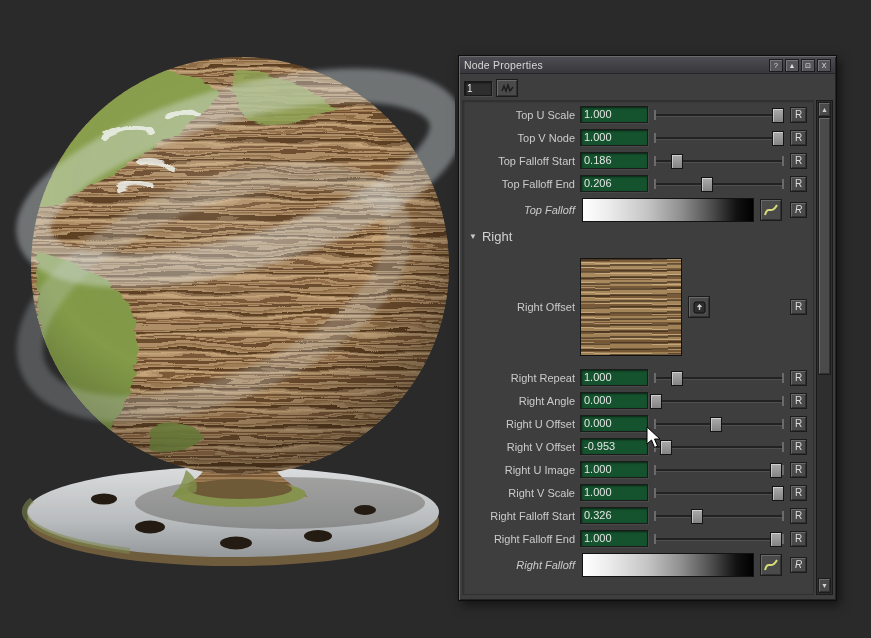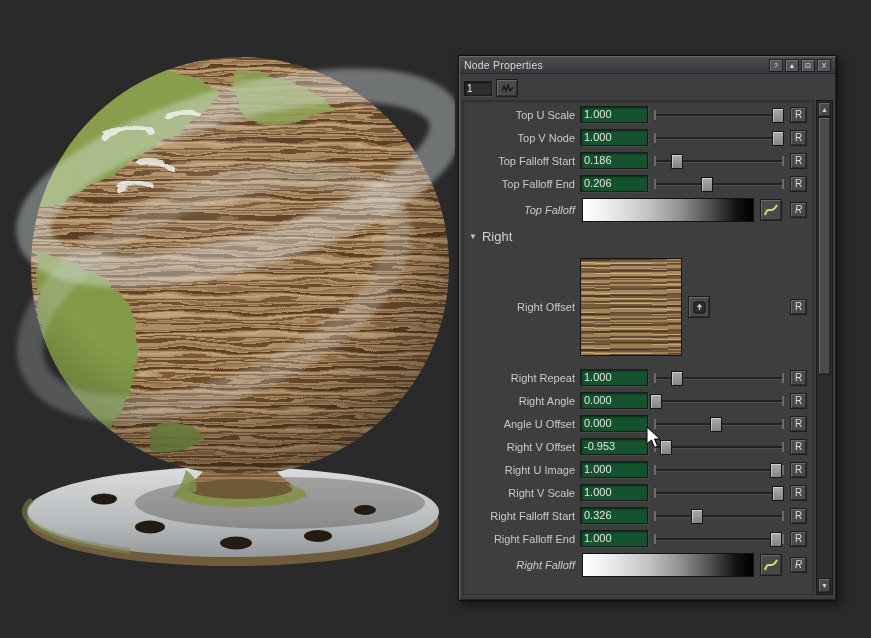--- a/index.html
+++ b/index.html
@@ -264,21 +264,21 @@
         <div class="row slider-row">
           <span class="row-label">Right Angle</span>
           <span class="value-field">0.000</span>
           <span class="slider">
             <span class="slider-track"></span>
             <span class="slider-handle" style="left: 2%;"></span>
           </span>
           <span class="r-btn raised">R</span>
         </div>
         <div class="row slider-row">
-          <span class="row-label">Angle U Offset</span>
+          <span class="row-label">Right U Offset</span>
           <span class="value-field">0.000</span>
           <span class="slider">
             <span class="slider-track"></span>
             <span class="slider-handle" style="left: 48%;"></span>
           </span>
           <span class="r-btn raised">R</span>
         </div>
         <div class="row slider-row">
           <span class="row-label">Right V Offset</span>
           <span class="value-field">-0.953</span>

